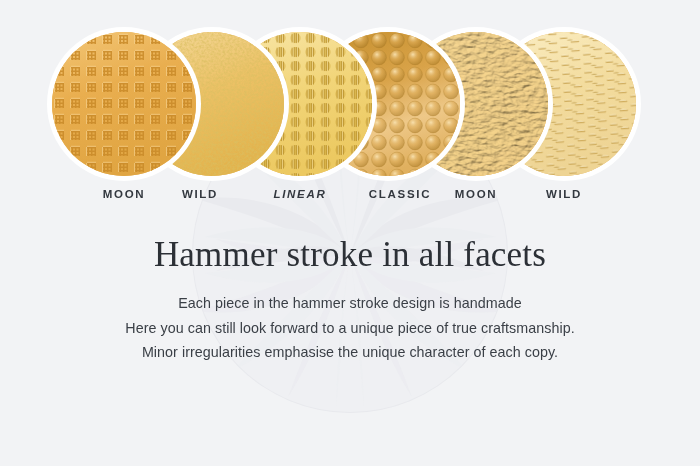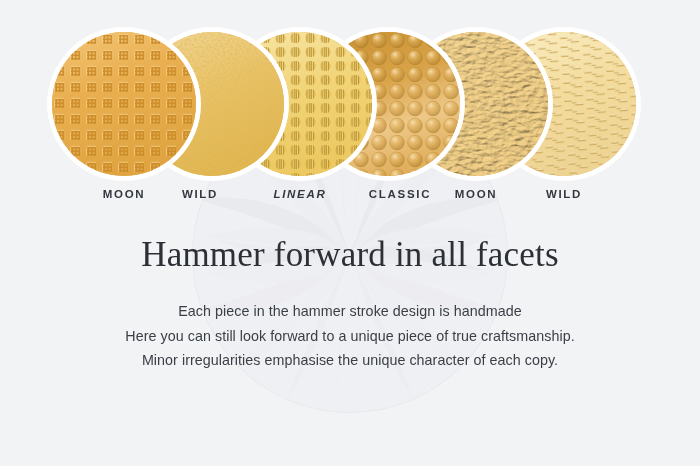--- a/index.html
+++ b/index.html
@@ -84,21 +84,21 @@
     font-family:"Liberation Serif", "DejaVu Serif", serif;
     font-size:35px;
     font-weight:400;
     color:#2c3036;
     letter-spacing:0.2px;
   }
 
   
   #paragraph {
     position:absolute;
-    left:0; top:299px;
+    left:0; top:291px;
     width:700px;
     text-align:center;
     z-index:3;
   }
   #paragraph .pline {
     font-family:"Liberation Sans", sans-serif;
     font-size:14.3px;
     line-height:24.5px;
     color:#3a3f46;
     letter-spacing:0.05px;
@@ -309,19 +309,19 @@
 
 <div id="label-row">
   <div class="swatch-label" style="left:64px;">MOON</div>
   <div class="swatch-label" style="left:140px;">WILD</div>
   <div class="swatch-label" style="left:240px;font-style:italic;">LINEAR</div>
   <div class="swatch-label" style="left:340px;">CLASSIC</div>
   <div class="swatch-label" style="left:416px;">MOON</div>
   <div class="swatch-label" style="left:504px;">WILD</div>
 </div>
 
-<h1 id="headline">Hammer forward in all facets</h1>
+<h1 id="headline">Hammer stroke in all facets</h1>
 
 <div id="paragraph">
   <div class="pline">Each piece in the hammer stroke design is handmade</div>
   <div class="pline">Here you can still look forward to a unique piece of true craftsmanship.</div>
   <div class="pline">Minor irregularities emphasise the unique character of each copy.</div>
 </div>
 
 </body></html>

